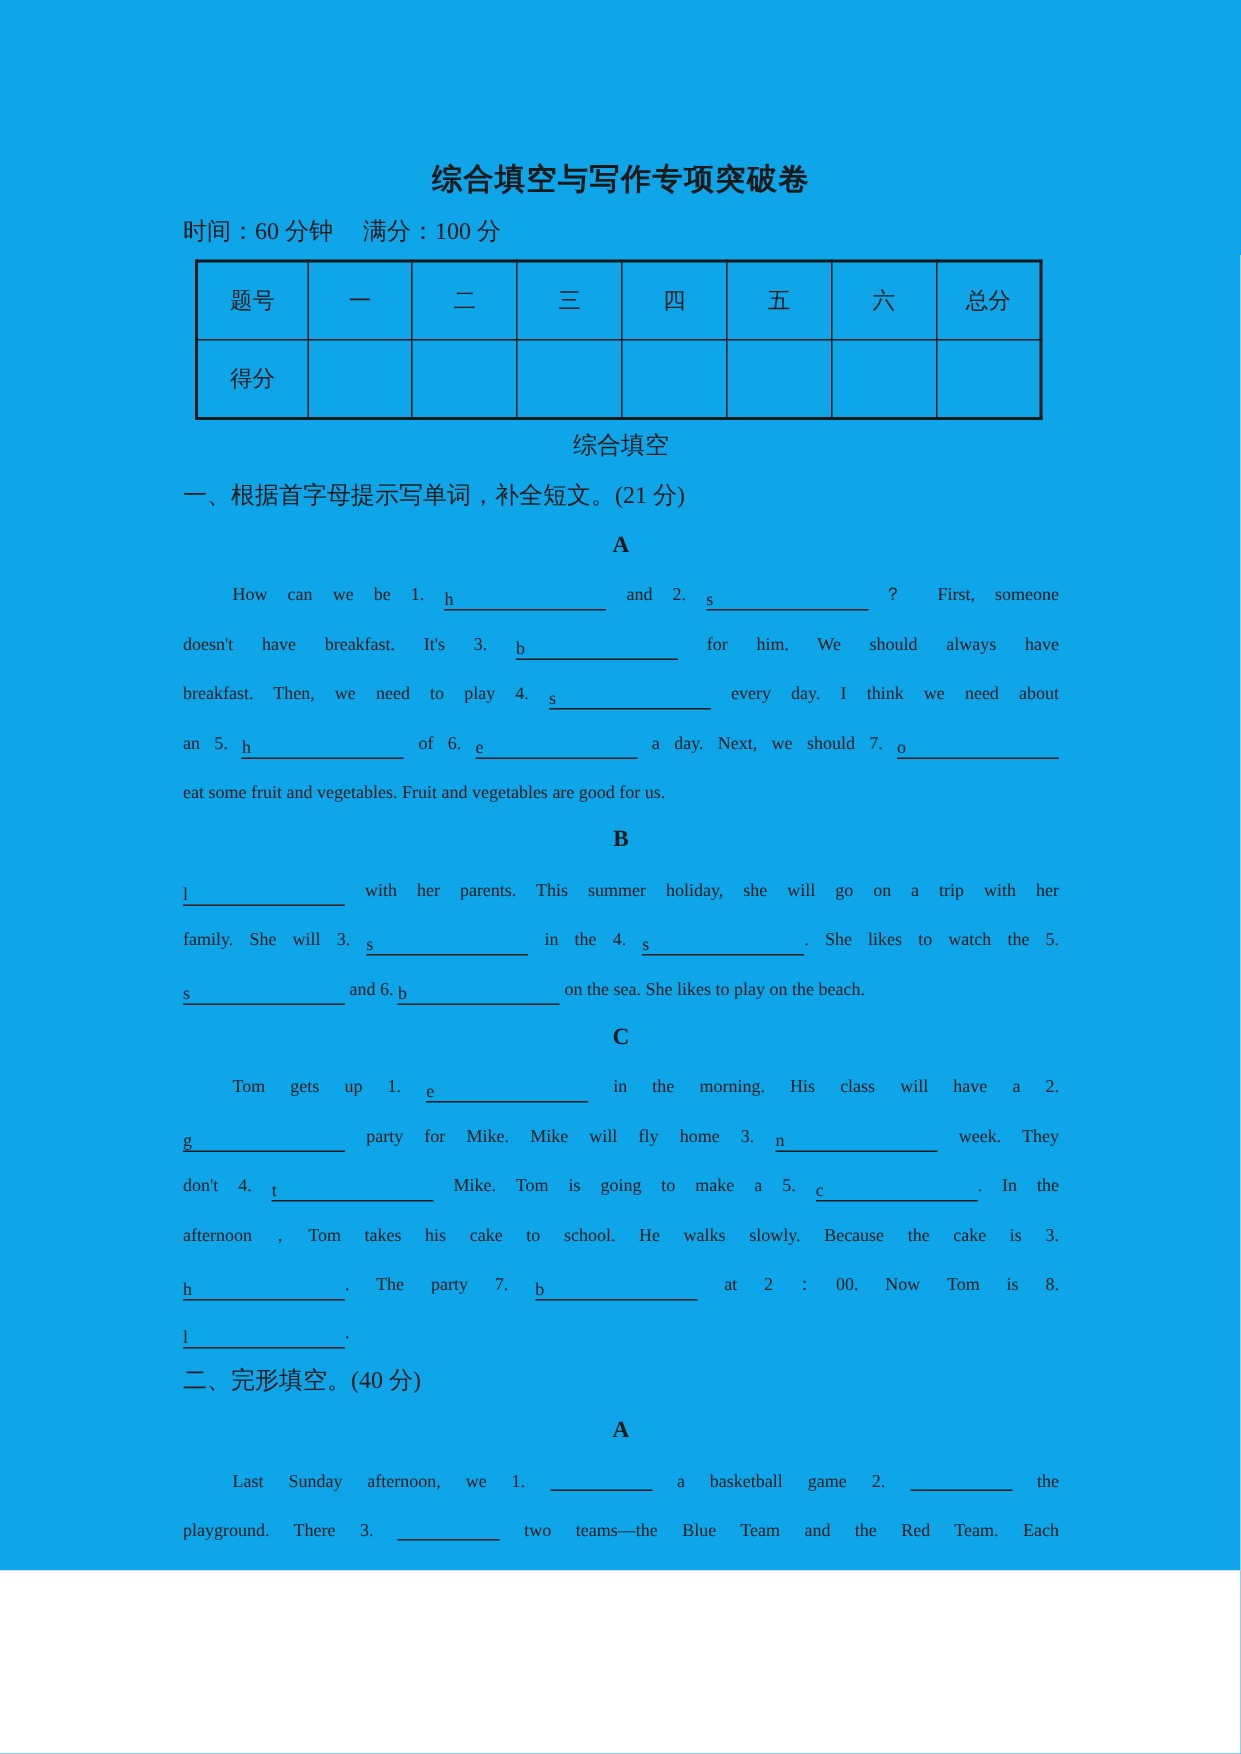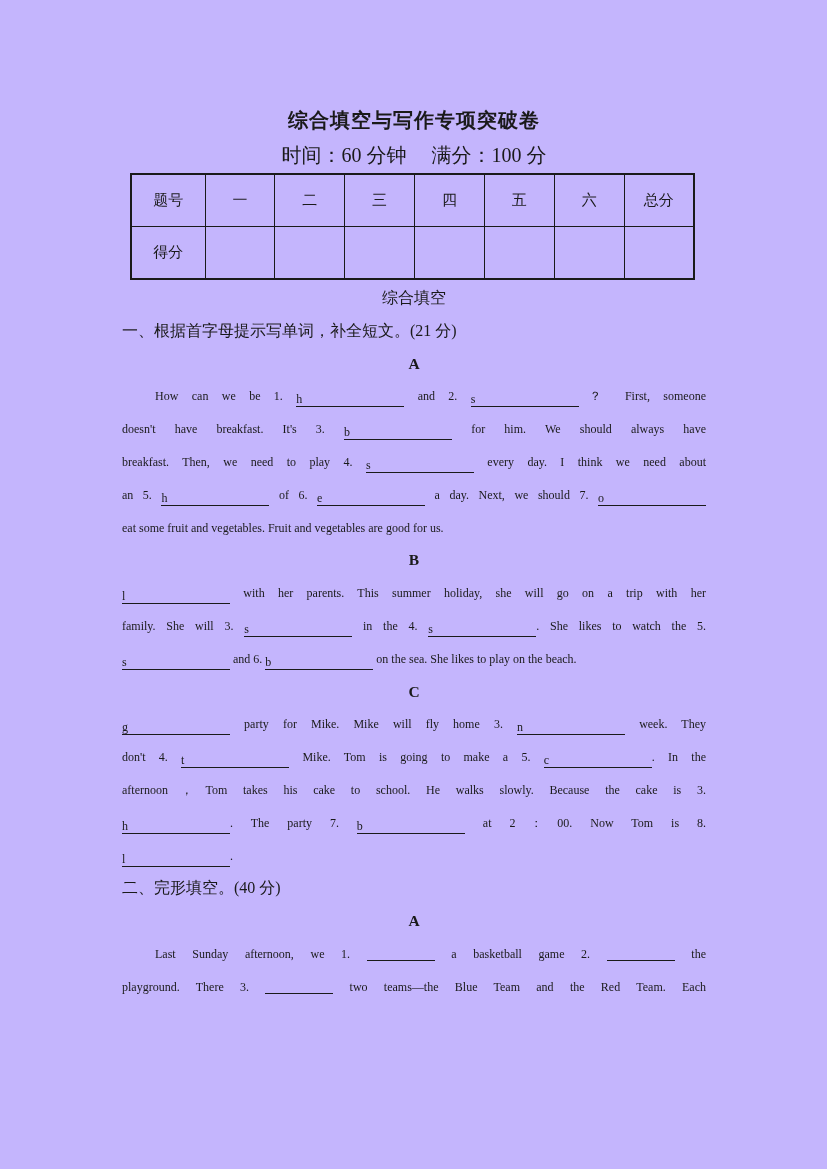--- a/index.html
+++ b/index.html
@@ -1,43 +1,43 @@
 <!DOCTYPE html>
 <html><head>
 <meta charset="utf-8">
 <style>
   * { margin: 0; padding: 0; box-sizing: border-box; }
   html, body { background: #ffffff; }
   .page {
     position: relative;
     width: 827px;
-    height: 1169px;
-    background: #c4b5fd;
+    height: 1047px;
+    background: #0ea5e9;
     color: #1a1a1a;
     font-family: "Liberation Serif", "DejaVu Serif", serif;
     overflow: hidden;
   }
   .content {
     position: absolute;
     left: 122px;
     top: 0;
     width: 584px;
   }
   .title {
     margin-top: 108px;
     text-align: center;
     font-size: 20px;
     font-weight: bold;
     letter-spacing: 1px;
     line-height: 24px;
   }
   .meta {
     margin-top: 13px;
-    text-align: center;
-    font-size: 20px;
+    text-align: left;
+    font-size: 16px;
     line-height: 20px;
   }
   table.score {
     margin-top: 8px;
     margin-left: 8px;
     width: 565px;
     border-collapse: collapse;
     border: 2px solid #1a1a1a;
     table-layout: fixed;
   }
@@ -123,20 +123,21 @@
           <div class="tline en just ind"><span>How can we be 1. </span><span class="blank" style="width: 108px;">h</span><span> and 2. </span><span class="blank" style="width: 108px;">s</span><span>？ First, someone</span></div>
           <div class="tline en just"><span>doesn't have breakfast. It's 3. </span><span class="blank" style="width: 108px;">b</span><span> for him. We should always have</span></div>
           <div class="tline en just"><span>breakfast. Then, we need to play 4. </span><span class="blank" style="width: 108px;">s</span><span> every day. I think we need about</span></div>
           <div class="tline en just"><span>an 5. </span><span class="blank" style="width: 108px;">h</span><span> of 6. </span><span class="blank" style="width: 108px;">e</span><span> a day. Next, we should 7. </span><span class="blank" style="width: 108px;">o</span></div>
           <div class="tline en"><span>eat some fruit and vegetables. Fruit and vegetables are good for us.</span></div>
           <div class="tline plabel">B</div>
           <div class="tline en just"><span class="blank" style="width: 108px;">l</span><span> with her parents. This summer holiday, she will go on a trip with her</span></div>
           <div class="tline en just"><span>family. She will 3. </span><span class="blank" style="width: 108px;">s</span><span> in the 4. </span><span class="blank" style="width: 108px;">s</span><span>. She likes to watch the 5.</span></div>
           <div class="tline en"><span class="blank" style="width: 108px;">s</span><span> and 6. </span><span class="blank" style="width: 108px;">b</span><span> on the sea. She likes to play on the beach.</span></div>
           <div class="tline plabel">C</div>
+          <div class="tline en just ind"><span>Tom gets up 1. </span><span class="blank" style="width: 108px;">e</span><span> in the morning. His class will have a 2.</span></div>
           <div class="tline en just"><span class="blank" style="width: 108px;">g</span><span> party for Mike. Mike will fly home 3. </span><span class="blank" style="width: 108px;">n</span><span> week. They</span></div>
           <div class="tline en just"><span>don't 4. </span><span class="blank" style="width: 108px;">t</span><span> Mike. Tom is going to make a 5. </span><span class="blank" style="width: 108px;">c</span><span>. In the</span></div>
           <div class="tline en just"><span>afternoon，Tom takes his cake to school. He walks slowly. Because the cake is 3.</span></div>
           <div class="tline en just"><span class="blank" style="width: 108px;">h</span><span>. The party 7. </span><span class="blank" style="width: 108px;">b</span><span> at 2：00. Now Tom is 8.</span></div>
           <div class="tline en"><span class="blank" style="width: 108px;">l</span><span>.</span></div>
         </div>
       <div class="tline cn">二、完形填空。(40 分)</div>
       <div id="part2-passages">
           <div class="tline plabel">A</div>
           <div class="tline en just ind"><span>Last Sunday afternoon, we 1. </span><span class="blank" style="width: 68px;"></span><span> a basketball game 2. </span><span class="blank" style="width: 68px;"></span><span> the</span></div>

